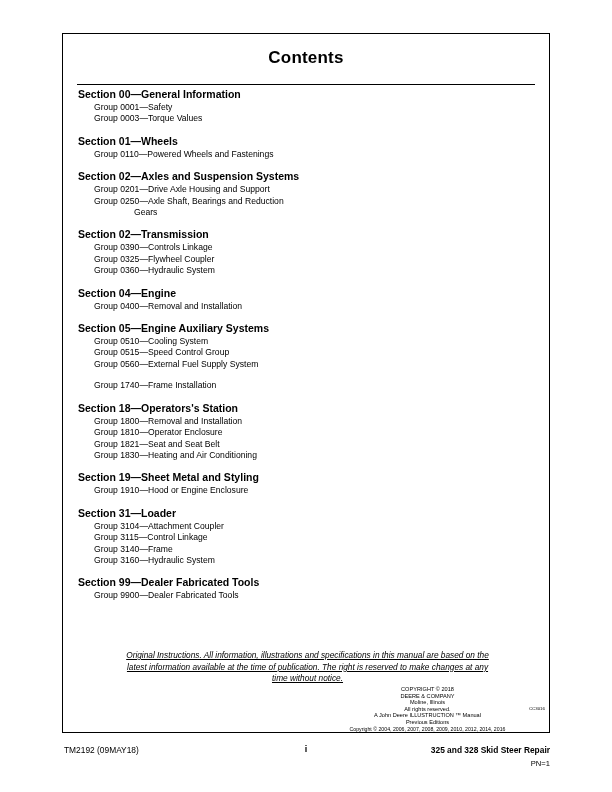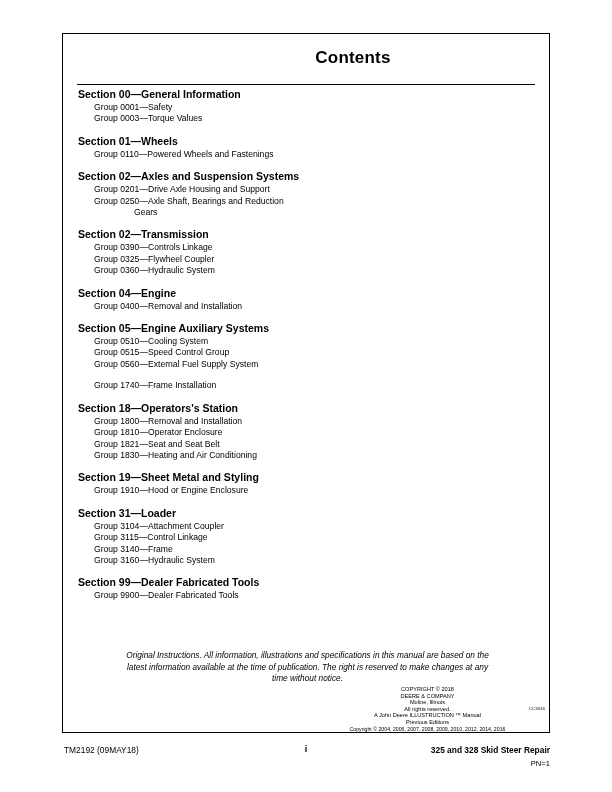--- a/index.html
+++ b/index.html
@@ -33,21 +33,20 @@
   }
   .title {
     position: absolute;
     left: 62px;
     top: 48px;
     width: 488px;
     text-align: center;
     font-size: 17px;
     font-weight: bold;
     letter-spacing: 0.2px;
-    padding-left: 47px;
   }
   .title-rule {
     position: absolute;
     left: 77px;
     top: 84px;
     width: 458px;
     height: 1px;
     background: #000000;
   }
   .toc {
@@ -79,20 +78,21 @@
   }
   .note {
     position: absolute;
     left: 120px;
     top: 650px;
     width: 375px;
     text-align: center;
     font-size: 8.3px;
     font-style: italic;
     line-height: 11.5px;
+    text-decoration: underline;
   }
   .copyright {
     position: absolute;
     left: 320px;
     top: 686px;
     width: 215px;
     text-align: center;
     font-size: 5.6px;
     line-height: 6.6px;
   }

